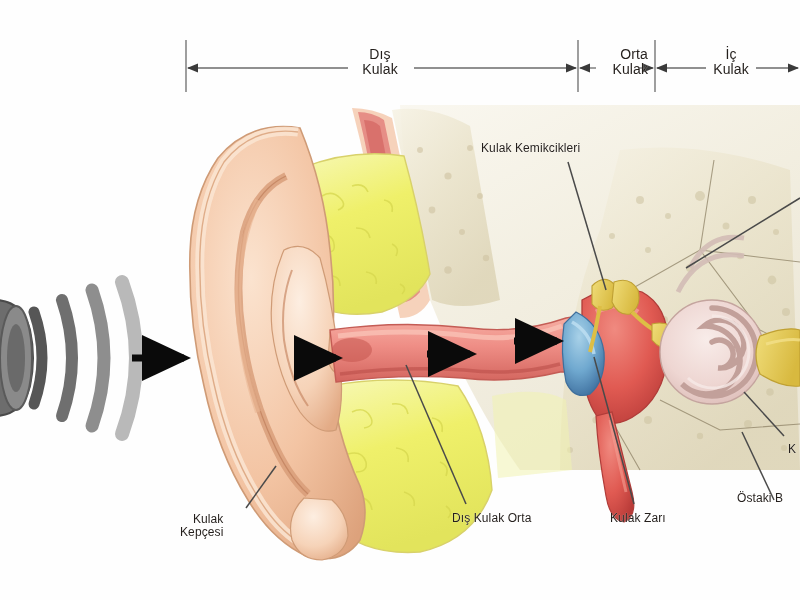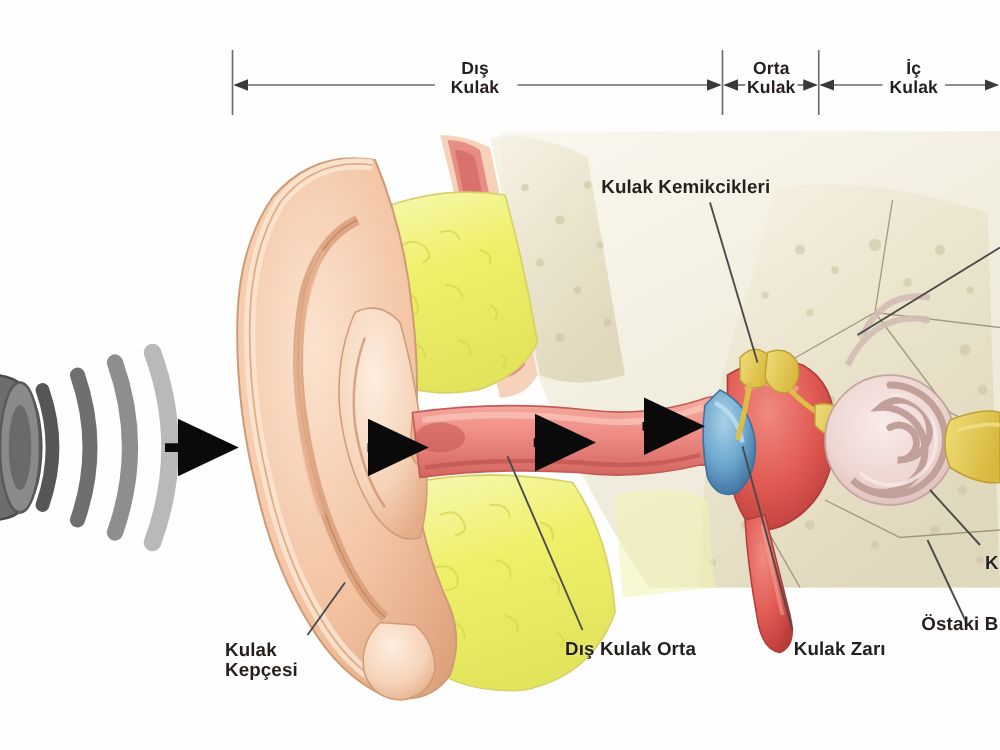--- a/index.html
+++ b/index.html
@@ -18,33 +18,34 @@
   #art {
     position: absolute;
     left: 0;
     top: 0;
     width: 800px;
     height: 600px;
   }
   .lbl {
     position: absolute;
     font-family: "Liberation Sans", sans-serif;
-    font-weight: bold;
+    font-weight: normal;
     color: #241f1c;
     white-space: pre;
     line-height: 1.08;
     letter-spacing: 0.1px;
     text-shadow: 0 0 1px rgba(255,255,255,0.85);
   }
   .seg-lbl {
     font-size: 14px;
     text-align: center;
   }
   .part-lbl {
-    font-size: 15px;
+    font-size: 12px;
+    text-align: right;
   }
 </style>
 </head>
 <body>
 
 <div id="stage">
 
   <svg id="art" viewBox="0 0 800 600" xmlns="http://www.w3.org/2000/svg">
     <defs>
       <radialGradient id="gSkin" cx="35%" cy="35%" r="85%">
@@ -315,26 +316,26 @@
       <line x1="466" y1="504" x2="406" y2="365"></line>
       <line x1="634" y1="504" x2="594" y2="357"></line>
       <line x1="774" y1="500" x2="742" y2="432"></line>
       <line x1="784" y1="436" x2="744" y2="392"></line>
       <line x1="800" y1="198" x2="686" y2="268"></line>
     </g>
   </svg>
 
   <div class="lbl seg-lbl" style="left:342px; top:47px; width:76px;">Dış
 Kulak</div>
-  <div class="lbl seg-lbl" style="left:586px; top:47px; width:62px;">Orta
+  <div class="lbl seg-lbl" style="left:586px; top:47px; width:62px;text-align:right;">Orta
 Kulak</div>
   <div class="lbl seg-lbl" style="left:700px; top:47px; width:62px;">İç
 Kulak</div>
 
   <div class="lbl part-lbl" style="left:481px; top:142px;">Kulak Kemikcikleri</div>
   <div class="lbl part-lbl" style="left:180px; top:513px;">Kulak
 Kepçesi</div>
   <div class="lbl part-lbl" style="left:452px; top:512px;">Dış Kulak Orta</div>
-  <div class="lbl part-lbl" style="left:635px; top:512px;">Kulak Zarı</div>
+  <div class="lbl part-lbl" style="left:610px; top:512px;">Kulak Zarı</div>
   <div class="lbl part-lbl" style="left:737px; top:492px;">Östaki B</div>
   <div class="lbl part-lbl" style="left:788px; top:443px;">K</div>
 
 </div>
 
 </body></html>

